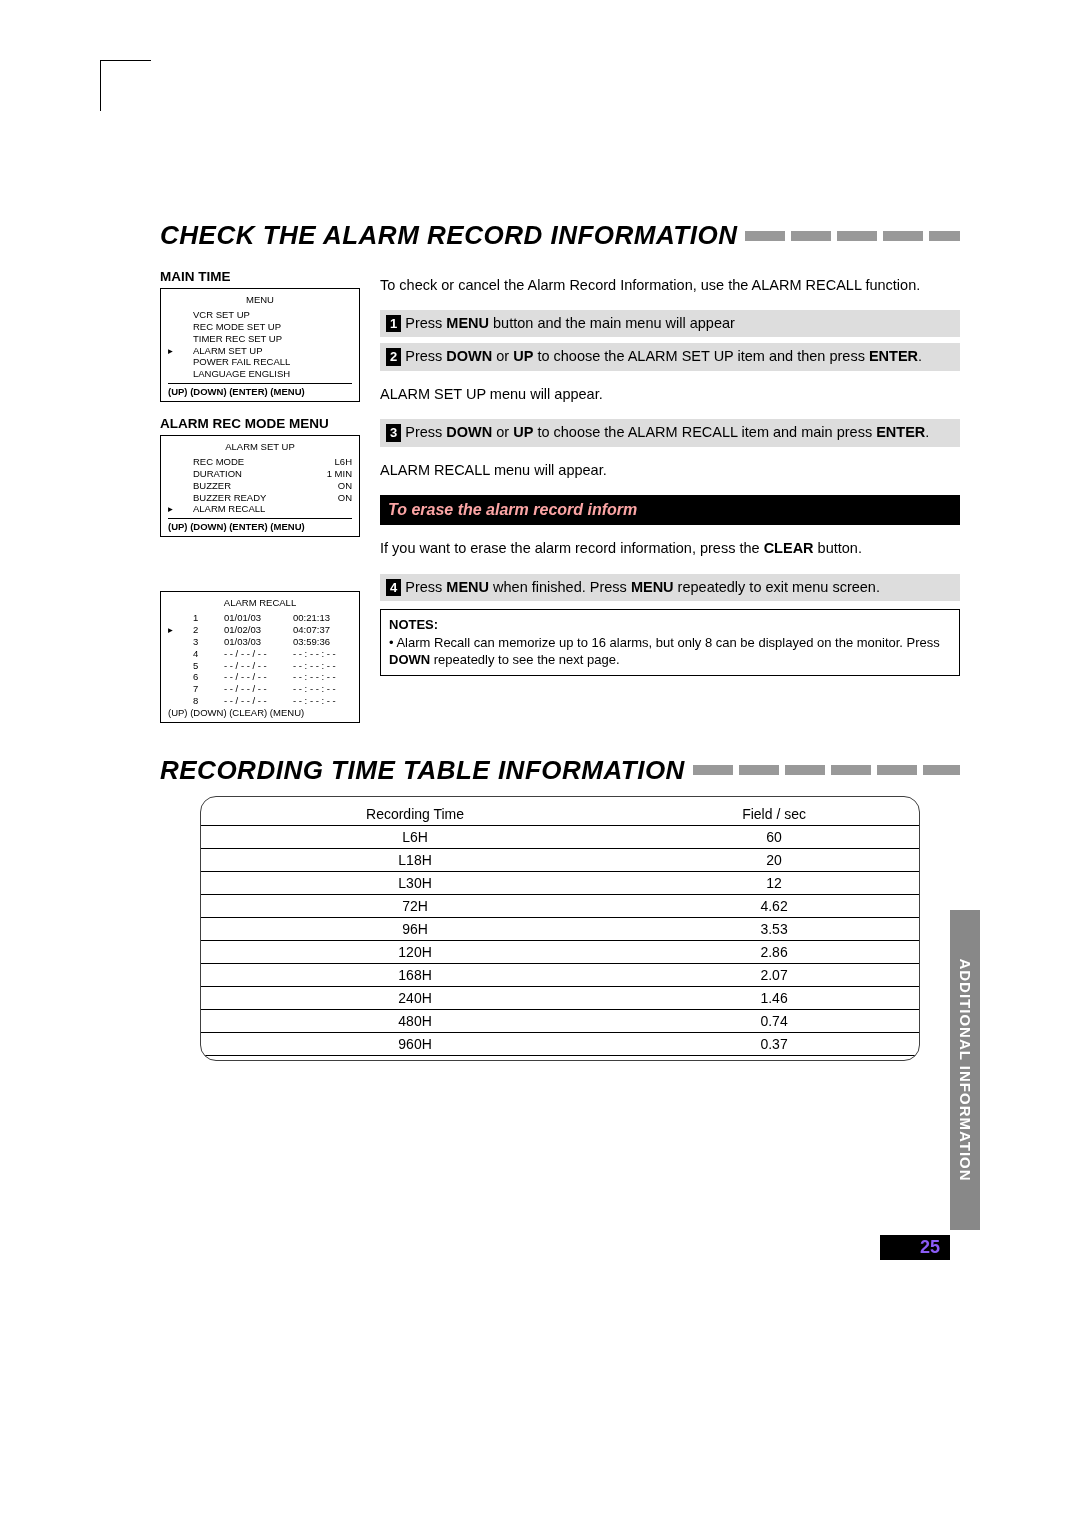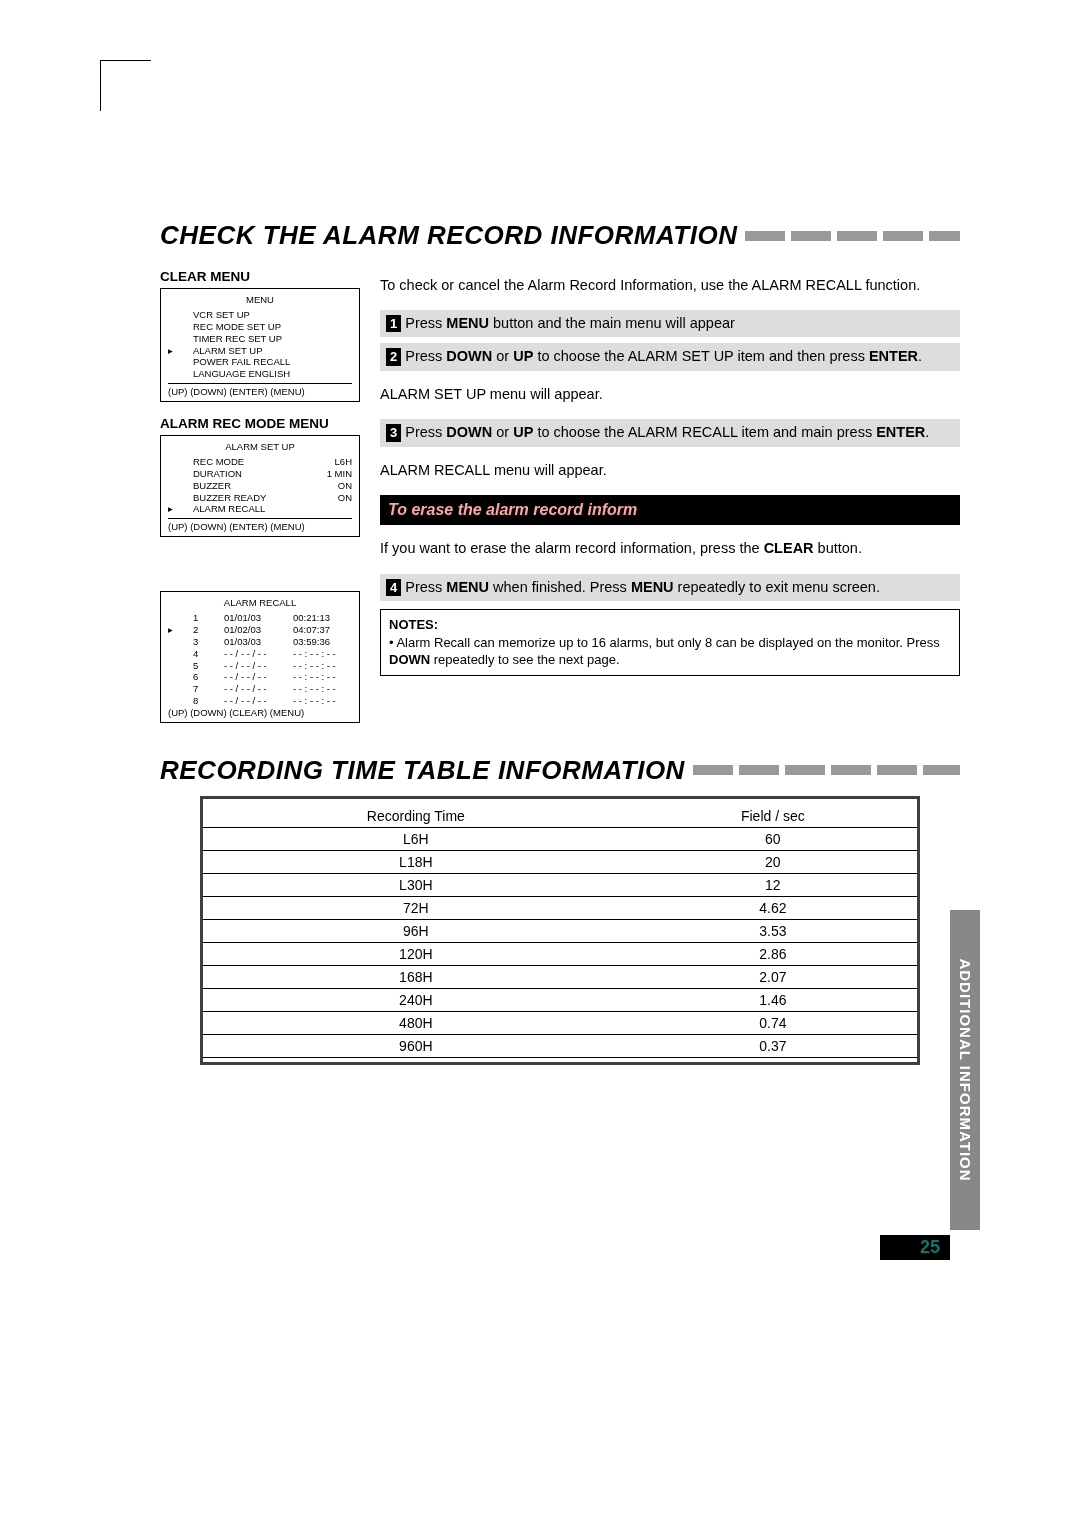--- a/index.html
+++ b/index.html
@@ -81,20 +81,21 @@
     margin-bottom: 3px;
   }
   .osd-row { display: flex; gap: 17px; }
   .osd-row .marker { width: 8px; }
   .osd-row .lab { flex: 1; }
   .osd-row .val { }
   .osd-foot {
     border-top: 1px solid #000;
     margin-top: 3px;
     padding-top: 2px;
+    font-weight: bold;
   }
   .recall .osd-row .idx { width: 14px; }
   .recall .osd-row .date { width: 52px; }
   .recall .osd-row .time { }
   .step-box {
     background: #ddd;
     padding: 4px 6px;
     margin: 6px 0;
   }
   .step-num {
@@ -154,55 +155,55 @@
     top: 50%;
     left: 50%;
     transform: translate(-50%, -50%) rotate(90deg);
     white-space: nowrap;
   }
   .page-num-bar {
     position: absolute;
     right: 130px;
     top: 1235px;
     background: #000;
-    color: #0f766e;
+    color: #8b5cf6;
     font-weight: bold;
     font-size: 18px;
     padding: 2px 10px 2px 40px;
   }
   .justify { text-align: justify; }
   b { font-weight: bold; }
   .chart_table_wrap {
     padding: 0 40px;
     border-radius: 18px;
   }
   .chart_table_round {
-    border: 3px solid #404040;
-    border-radius: 0;
+    border: 1px solid #404040;
+    border-radius: 16px;
     overflow: hidden;
     padding-bottom: 4px;
   }
 </style>
 </head>
 <body>
 
 <div class="page">
   <div class="crop-top"></div>
 
   <div class="content">
 
     <h1 class="section-title">
       <span>CHECK THE ALARM RECORD INFORMATION</span>
       <span class="bars"></span>
     </h1>
 
     <div class="two-col">
       <div class="left-col">
 
-        <div class="menu-label">CLEAR MENU</div>
+        <div class="menu-label">MAIN TIME</div>
         <div class="osd-box">
           <div class="osd-title">MENU</div>
           <div id="mainMenuItems">
               <div class="osd-row">
                 <span class="marker"></span>
                 <span class="lab">VCR SET UP</span>
               </div>
               <div class="osd-row">
                 <span class="marker"></span>
                 <span class="lab">REC MODE SET UP</span>

